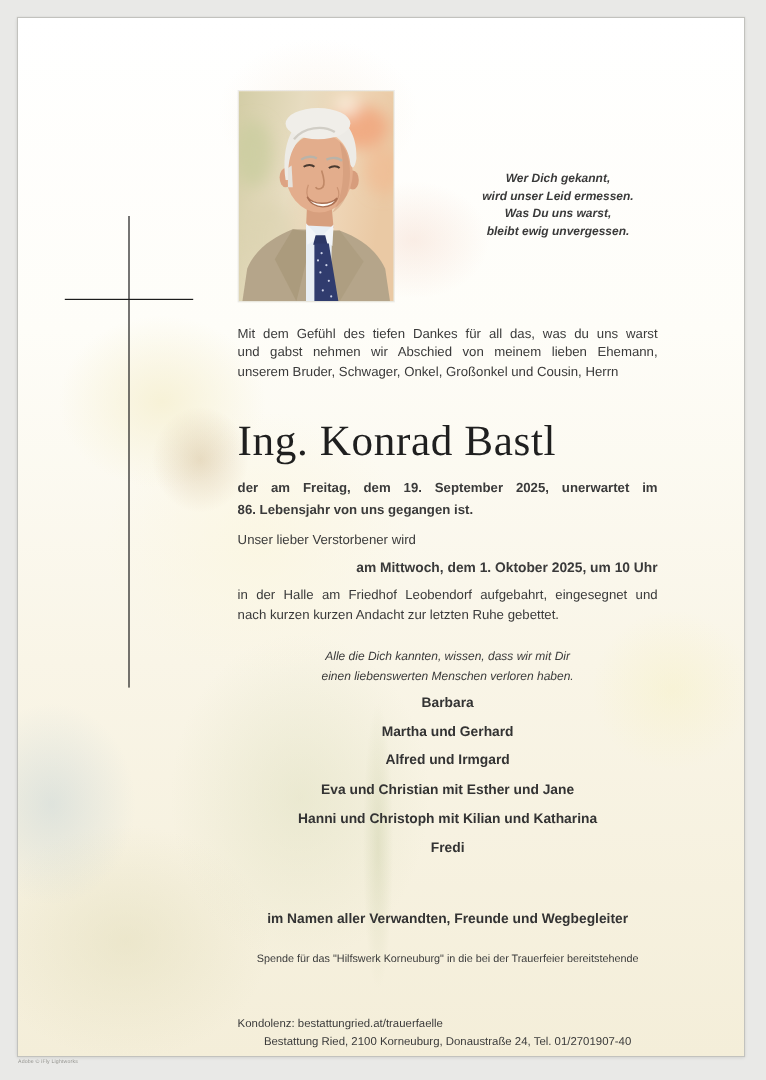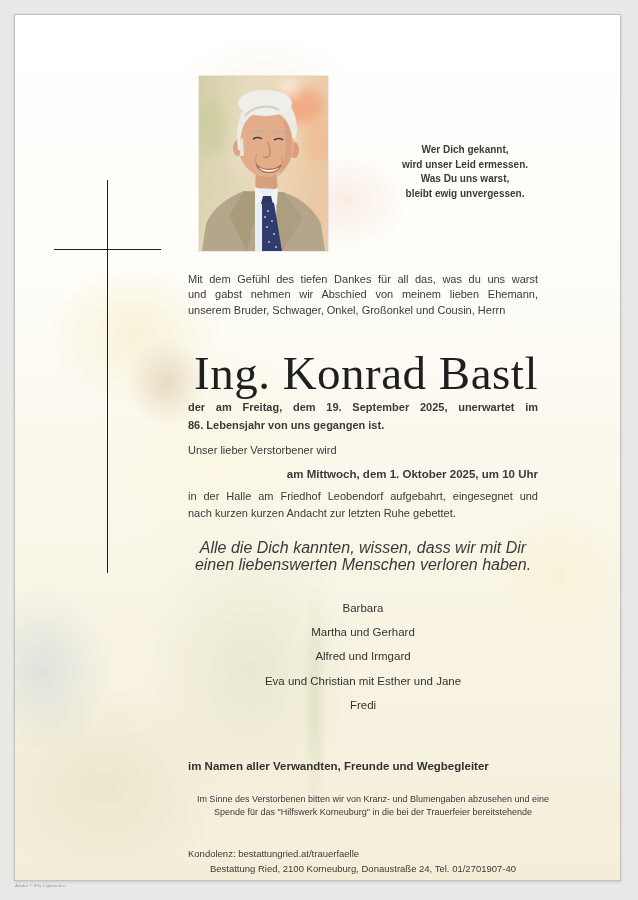--- a/index.html
+++ b/index.html
@@ -41,40 +41,40 @@
   .cross-v{position:absolute;left:92px;top:165px;width:1.3px;height:393px;background:var(--cross);}
   .cross-h{position:absolute;left:39px;top:234px;width:107px;height:1.3px;background:var(--cross);}
   .photo{
     position:absolute;left:184px;top:61px;width:129px;height:175px;
     box-shadow:0 0 0 1px rgba(0,0,0,.07);
     overflow:hidden;background:#e7dcc0;
   }
   .photo svg{display:block;width:100%;height:100%;}
   .verse-top{
     position:absolute;left:355px;top:128px;width:190px;
-    font-size:10px;font-weight:600;line-height:14.6px;
+    font-size:10px;font-style:italic;font-weight:600;line-height:14.6px;
     color:var(--ink);
   }
   .verse-top>div,.center-block>div{text-align:center;white-space:nowrap;}
-  .col{position:absolute;left:173px;width:350px;}
+  .col{position:absolute;left:183px;width:350px;}
   .justify-block>div{text-align:justify;text-align-last:justify;}
   .justify-block>div:last-child{text-align-last:left;}
   .intro{top:257px;font-size:11px;line-height:15.4px;}
   .name{
-    top:331px;text-align:right;
+    top:331px;text-align:left;
     font-family:"Liberation Serif",serif;font-weight:400;
-    font-size:47px;color:var(--ink-dark);letter-spacing:.5px;
+    font-size:36px;color:var(--ink-dark);letter-spacing:.5px;
   }
   .death{top:384px;font-size:11px;line-height:17.5px;font-weight:bold;}
   .funeral-intro{top:428px;font-size:11px;line-height:15px;}
   .funeral-date{top:452px;font-size:11.5px;font-weight:700;text-align:right;line-height:15px;}
   .funeral-details{top:473px;font-size:11px;line-height:17px;}
-  .verse-mid{top:524px;font-size:16px;font-style:italic;line-height:17px;}
-  .mourners{top:559px;font-size:11.5px;font-weight:400;line-height:24.2px;color:#333;margin-top:22px;}
-  .closing{top:745px;font-size:11.5px;font-weight:700;color:#333;}
+  .verse-mid{top:524px;font-size:10px;font-style:italic;line-height:17px;}
+  .mourners{top:559px;font-size:11.5px;font-weight:700;line-height:24.2px;color:#333;}
+  .closing{top:745px;font-size:11.5px;font-weight:700;text-align:center;color:#333;}
   .donation{top:778px;left:163px;width:390px;font-size:9px;line-height:12.6px;}
   .kondolenz{top:831px;font-size:9.5px;line-height:15px;}
   .home{top:846px;font-size:9.5px;text-align:center;line-height:15px;}
   .credit{
     position:absolute;left:15px;top:883px;font-size:6px;transform:scale(.72);
     transform-origin:left top;color:#94948f;letter-spacing:.2px;white-space:nowrap;
   }
 </style>
 </head>
 <body>
@@ -175,27 +175,27 @@
   <div class="col verse-mid center-block">
       <div>Alle die Dich kannten, wissen, dass wir mit Dir</div>
       <div>einen liebenswerten Menschen verloren haben.</div>
     </div>
 
   <div class="col mourners center-block">
       <div>Barbara</div>
       <div>Martha und Gerhard</div>
       <div>Alfred und Irmgard</div>
       <div>Eva und Christian mit Esther und Jane</div>
+      <div>Hanni und Christoph mit Kilian und Katharina</div>
       <div>Fredi</div>
     </div>
 
   <div class="col closing">im Namen aller Verwandten, Freunde und Wegbegleiter</div>
 
   <div class="donation center-block" style="position:absolute;">
-      <div>Im Sinne des Verstorbenen bitten wir von Kranz- und Blumengaben abzusehen und eine</div>
       <div>Spende für das "Hilfswerk Korneuburg" in die bei der Trauerfeier bereitstehende</div>
     </div>
 
   <div class="col kondolenz">Kondolenz: bestattungried.at/trauerfaelle</div>
 
   <div class="col home">Bestattung Ried, 2100 Korneuburg, Donaustraße 24, Tel. 01/2701907-40</div>
 </div>
 
 <div class="credit">Adobe © iFly Lightworks</div>
 

